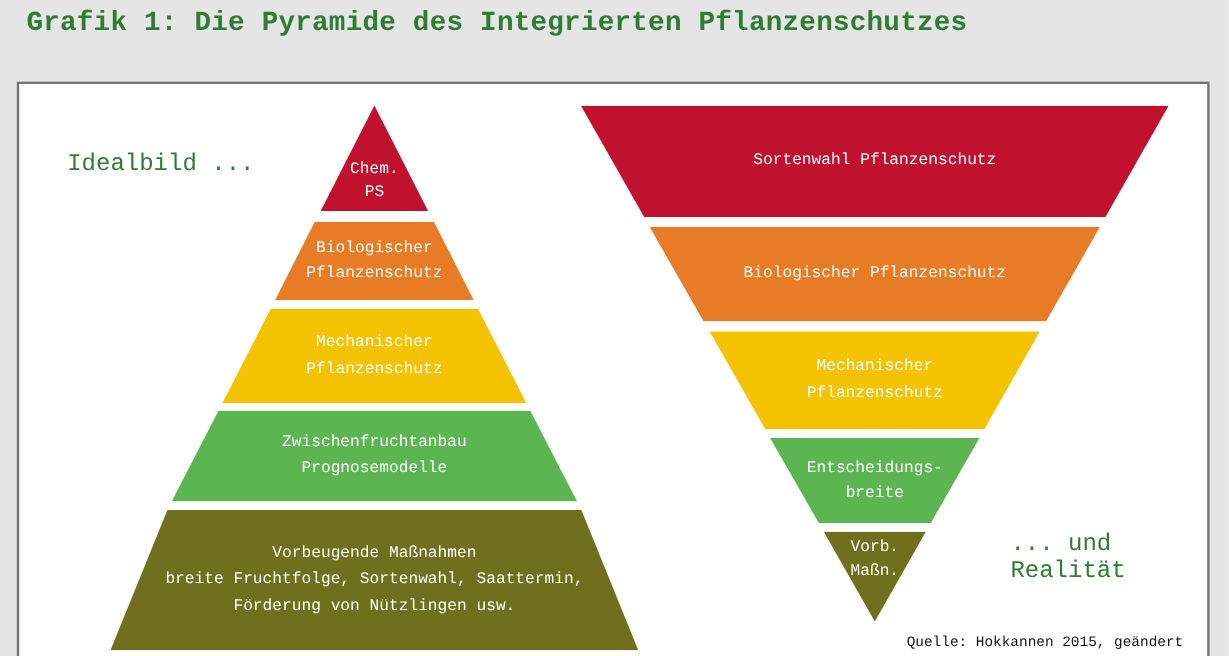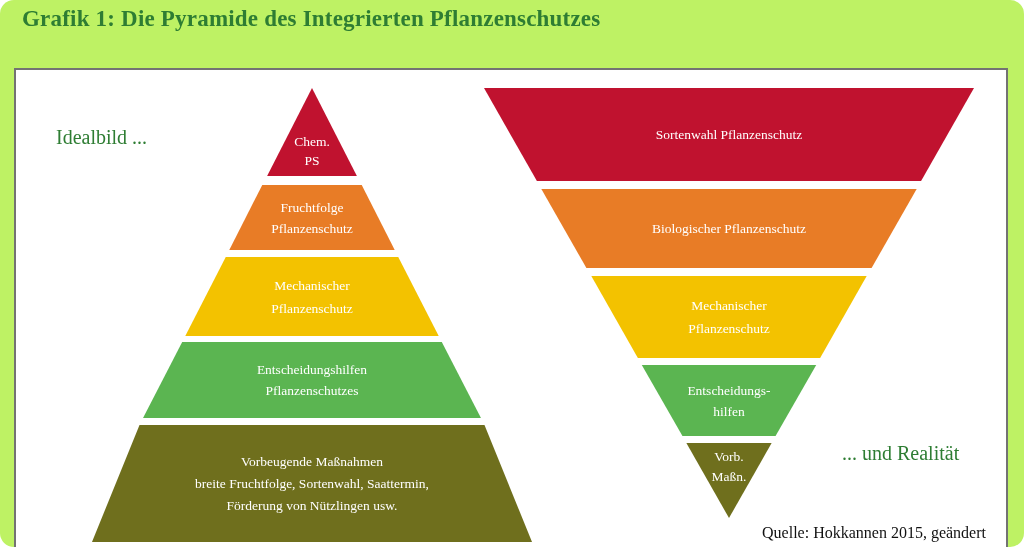--- a/index.html
+++ b/index.html
@@ -1,23 +1,22 @@
 <!DOCTYPE html>
 <html><head>
 <meta charset="utf-8">
 <style>
   html, body { margin: 0; padding: 0; background: #ffffff; }
   #page {
     position: relative;
     width: 1024px;
     height: 547px;
-    background: #bef264;
-    font-family: Liberation Serif, serif;
+    background: #e5e5e5;
+    font-family: Liberation Mono, monospace;
     overflow: hidden;
-    border-radius: 14px;
   }
   .page-title {
     position: absolute;
     left: 22px;
     top: 6px;
     font-size: 23px;
     font-weight: 600;
     letter-spacing: 0.2px;
   }
   .figure-box {
@@ -33,21 +32,21 @@
   .side-label {
     position: absolute;
     font-size: 20px;
   }
   .label-ideal   { left: 40px;  top: 56px; }
   .label-reality { left: 826px; top: 372px; }
   .source-credit {
     position: absolute;
     right: 20px;
     bottom: 6px;
-    font-size: 16px;
+    font-size: 12px;
     color: #111111;
   }
   .pyramid {
     position: absolute;
     top: 18px;
     height: 430px;
   }
   .pyramid-ideal   { left: 76px;  width: 440px; }
   .pyramid-reality { left: 468px; width: 490px; }
   .layer {
@@ -93,30 +92,30 @@
   <div class="figure-box">
 
     <div class="side-label label-ideal" style="color: rgb(46, 125, 51);">Idealbild ...</div>
 
     <div class="pyramid pyramid-ideal">
       <div class="layer l1" style="background-color: rgb(192, 18, 47);">
         <span class="ln">Chem.</span>
         <span class="ln">PS</span>
       </div>
       <div class="layer l2" style="background-color: rgb(232, 124, 38);">
-        <span class="ln">Fruchtfolge</span>
+        <span class="ln">Biologischer</span>
         <span class="ln">Pflanzenschutz</span>
       </div>
       <div class="layer l3" style="background-color: rgb(243, 194, 0);">
         <span class="ln">Mechanischer</span>
         <span class="ln">Pflanzenschutz</span>
       </div>
       <div class="layer l4" style="background-color: rgb(91, 181, 81);">
-        <span class="ln">Entscheidungshilfen</span>
-        <span class="ln">Pflanzenschutzes</span>
+        <span class="ln">Zwischenfruchtanbau</span>
+        <span class="ln">Prognosemodelle</span>
       </div>
       <div class="layer l5" style="background-color: rgb(111, 111, 29);">
         <span class="ln">Vorbeugende Maßnahmen</span>
         <span class="ln">breite Fruchtfolge, Sortenwahl, Saattermin,</span>
         <span class="ln">Förderung von Nützlingen usw.</span>
       </div>
     </div>
 
     <div class="pyramid pyramid-reality">
       <div class="layer r1" style="background-color: rgb(192, 18, 47);">
@@ -124,21 +123,21 @@
       </div>
       <div class="layer r2" style="background-color: rgb(232, 124, 38);">
         <span class="ln">Biologischer Pflanzenschutz</span>
       </div>
       <div class="layer r3" style="background-color: rgb(243, 194, 0);">
         <span class="ln">Mechanischer</span>
         <span class="ln">Pflanzenschutz</span>
       </div>
       <div class="layer r4" style="background-color: rgb(91, 181, 81);">
         <span class="ln">Entscheidungs-</span>
-        <span class="ln">hilfen</span>
+        <span class="ln">breite</span>
       </div>
       <div class="layer r5" style="background-color: rgb(111, 111, 29);">
         <span class="ln">Vorb.</span>
         <span class="ln">Maßn.</span>
       </div>
     </div>
 
     <div class="side-label label-reality" style="color: rgb(46, 125, 51);">... und Realität</div>
 
     <div class="source-credit">Quelle: Hokkannen 2015, geändert</div>

